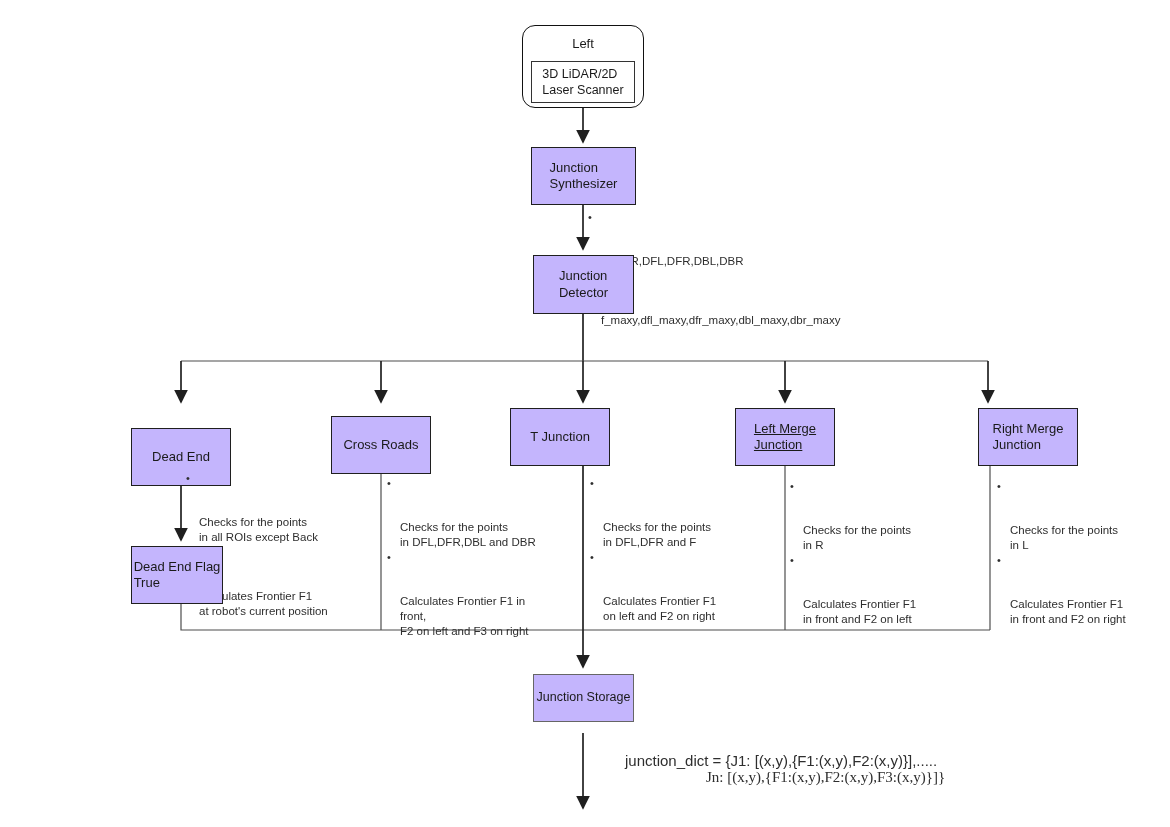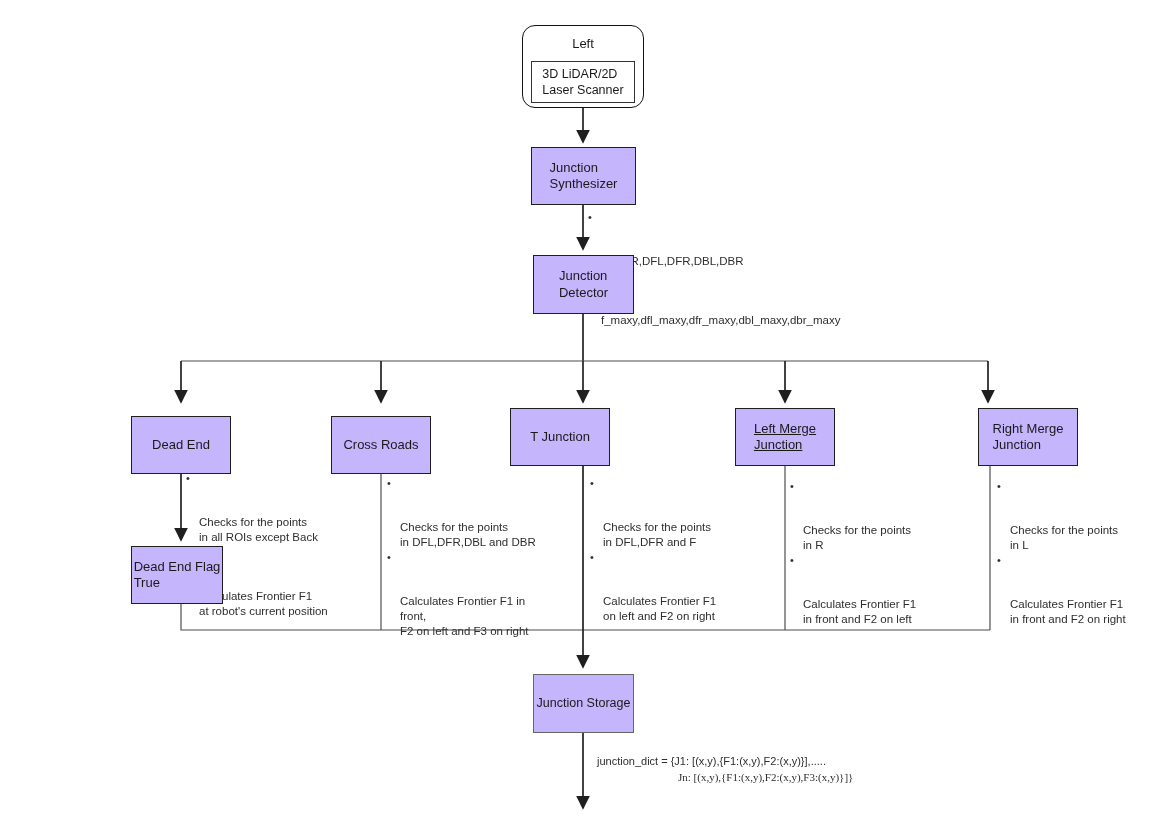--- a/index.html
+++ b/index.html
@@ -51,21 +51,21 @@
     display: flex; align-items: center; justify-content: center;
     font-size: 12.5px; line-height: 1.3;
     white-space: pre-line;
   }
 
   .bullets { position: absolute; z-index: 2; font-size: 11.5px; line-height: 15px; color: #2e2e2e; }
   .bullet-item { display: flex; }
   .bullet-item .dot { width: 13px; flex: 0 0 13px; text-align: left; font-size: 11px; }
   .bullet-item .txt { white-space: pre-line; margin-top: 44px; }
 
-  .note { position: absolute; z-index: 2; font-size: 11px; line-height: 16px; color: #2e2e2e; }
+  .note { position: absolute; z-index: 2; font-size: 15px; line-height: 16px; color: #2e2e2e; margin-left: 28px; }
   .note .l2 { padding-left: 81px; font-family: Liberation Serif, serif; }
 </style>
 </head>
 <body>
 
 <div id="canvas">
 
   <svg id="wires" width="1170" height="827" viewBox="0 0 1170 827" aria-hidden="true">
     <defs>
       <marker id="arrow" viewBox="0 0 8 8" refX="7" refY="4" markerWidth="8" markerHeight="8" orient="auto">
@@ -115,21 +115,21 @@
     </div>
     <div class="bullet-item">
       <span class="dot">•</span>
       <span class="txt">f_maxy,dfl_maxy,dfr_maxy,dbl_maxy,dbr_maxy</span>
     </div>
   </div>
 
   <div class="box" style="left:533px; top:255px; width:101px; height:59px;">Junction
 Detector</div>
 
-  <div class="box" style="left:131px; top:416px; width:100px; height:58px;">Dead End</div>
+  <div class="box" style="left:131px; top:428px; width:100px; height:58px;">Dead End</div>
   <div class="box" style="left:331px; top:408px; width:100px; height:58px;margin-top:8px;">Cross Roads</div>
   <div class="box" style="left:510px; top:408px; width:100px; height:58px;">T Junction</div>
   <div class="box" style="left:735px; top:408px; width:100px; height:58px;text-decoration:underline;">Left Merge
 Junction</div>
   <div class="box" style="left:938px; top:408px; width:100px; height:58px;margin-left:40px;">Right Merge
 Junction</div>
 
   <div class="bullets" style="left:186px; top:471px; width:160px;">
     <div class="bullet-item">
       <span class="dot">•</span>
@@ -191,20 +191,20 @@
     <div class="bullet-item">
       <span class="dot">•</span>
       <span class="txt">Calculates Frontier F1
 in front and F2 on right</span>
     </div>
   </div>
 
   <div class="box" style="left:131px; top:546px; width:92px; height:58px;">Dead End Flag
 True</div>
 
-  <div class="box gray" style="left:533px; top:674px; width:101px; height:59px; font-size:12.5px; white-space:nowrap;">Junction Storage</div>
+  <div class="box gray" style="left:533px; top:674px; width:101px; height:48px; font-size:12.5px; white-space:nowrap;">Junction Storage</div>
 
   <div class="note" style="left:597px; top:753px; width:360px;">
     <div class="l1">junction_dict = {J1: [(x,y),{F1:(x,y),F2:(x,y)}],.....</div>
     <div class="l2">Jn: [(x,y),{F1:(x,y),F2:(x,y),F3:(x,y)}]}</div>
   </div>
 
 </div>
 
 </body></html>

